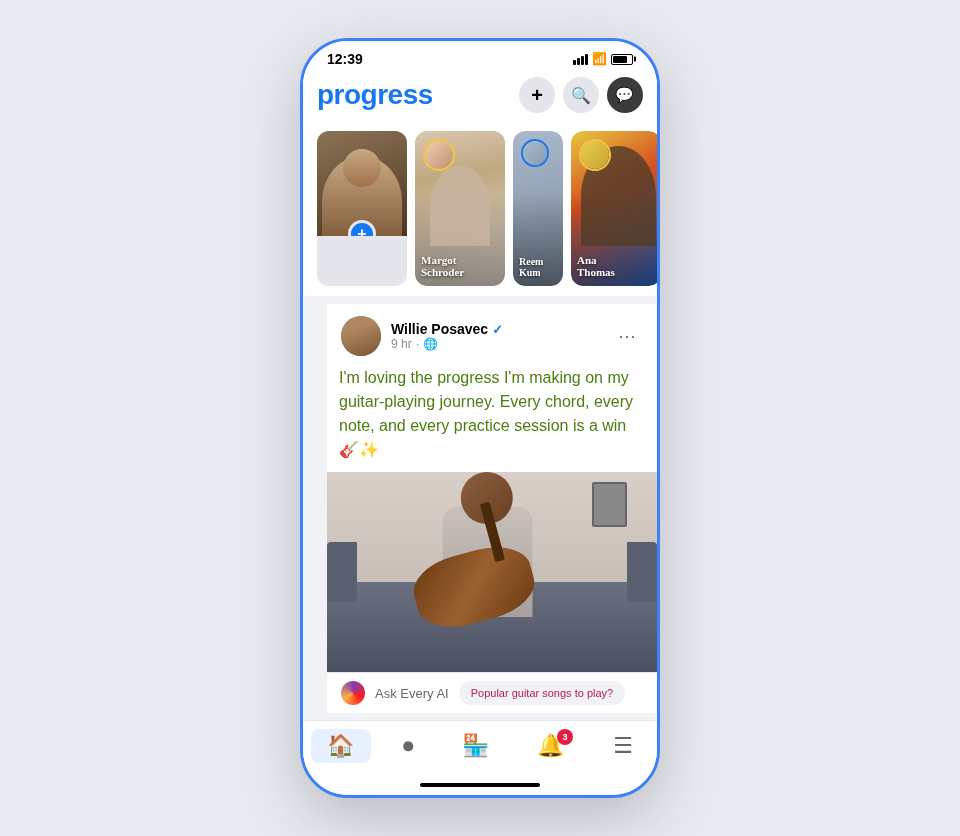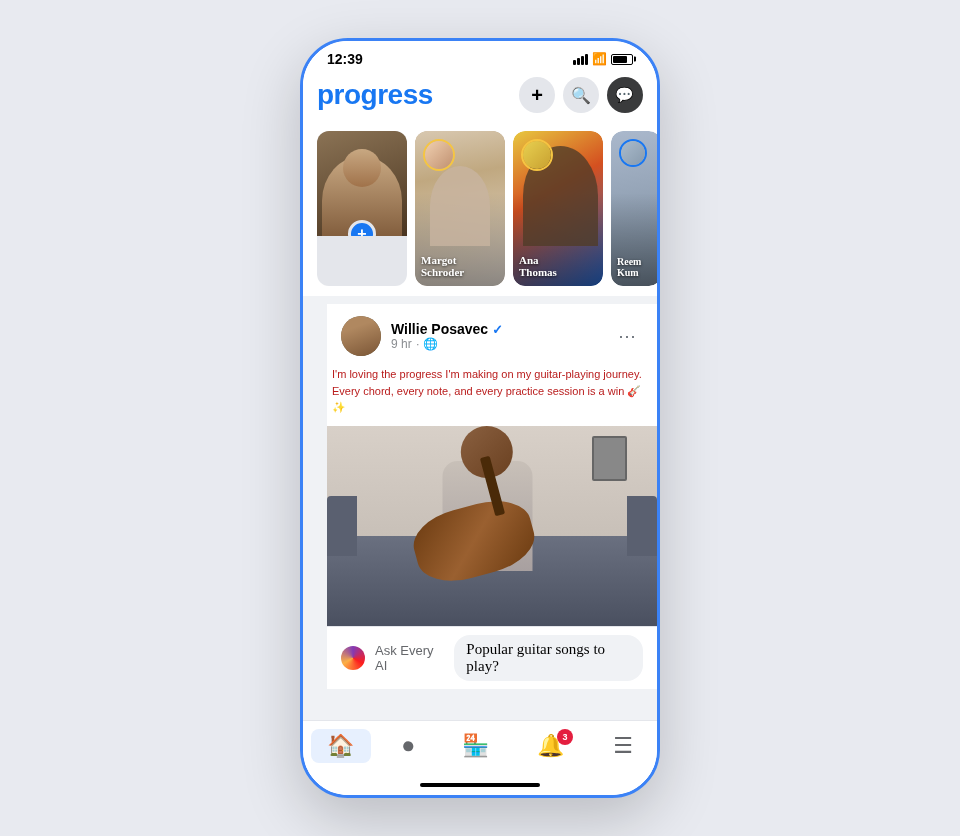--- a/index.html
+++ b/index.html
@@ -250,23 +250,23 @@
     }
     .more-btn {
       width: 32px; height: 32px;
       border-radius: 50%;
       display: flex; align-items: center; justify-content: center;
       cursor: pointer;
       font-size: 18px;
       color: #606770;
     }
     .post-text {
-      padding: 4px 5px 10px;
-      font-size: 11px;
-      color: #b91c1c;
+      padding: 4px 12px 10px;
+      font-size: 16px;
+      color: #4d7c0f;
       line-height: 1.5;
     }
     .post-image {
       width: 100%;
       height: 200px;
       overflow: hidden;
     }
     
     .guitar-scene {
       width: 100%; height: 100%;
@@ -287,27 +287,26 @@
       width: 24px; height: 24px;
       background: conic-gradient(#833ab4, #fd1d1d, #fcb045, #833ab4);
       border-radius: 50%;
       flex-shrink: 0;
     }
     .meta-ai-label {
       font-size: 13px;
       color: #65676b;
     }
     .meta-ai-suggestion {
-      font-size: 15px;
-      color: #000000;
+      font-size: 11px;
+      color: #be185d;
       background: #f0f2f5;
       border-radius: 16px;
       padding: 6px 12px;
       cursor: pointer;
-      font-family: Liberation Serif, serif;
     }
     
     .bottom-nav {
       display: flex;
       align-items: center;
       justify-content: space-around;
       padding: 8px 0 12px;
       background: #fff;
       border-top: 1px solid #e4e6eb;
       flex-shrink: 0;
@@ -399,41 +398,41 @@
 
             <div style="position:absolute;bottom:40px;left:50%;transform:translateX(-50%);width:60px;height:80px;background:rgba(200,180,160,0.8);border-radius:50% 50% 0 0;"></div>
           </div>
           <div class="story-avatar-ring">
             <div style="width:100%;height:100%;background:linear-gradient(135deg,#f0d0b0,#c09070);border-radius:50%;"></div>
           </div>
           <span class="story-name">Margot<br>Schroder</span>
         </div>
       </div>
 
-      <div class="story-card">
-        <div class="story-photo">
-          <div style="position:absolute;top:0;left:0;right:0;bottom:0;background:linear-gradient(150deg,#e8c840 0%,#d45020 40%,#2266cc 100%);border-radius:12px;"></div>
-          <div style="position:absolute;bottom:0;left:0;right:0;height:60%;background:linear-gradient(180deg,transparent,rgba(0,0,0,0.4));border-radius:0 0 12px 12px;"></div>
-
-          <div style="position:absolute;bottom:40px;left:10px;width:75px;height:100px;background:rgba(80,60,40,0.8);border-radius:50% 50% 0 0;"></div>
-          <div class="story-avatar-ring">
-            <div style="width:100%;height:100%;background:linear-gradient(135deg,#e8d050,#c8a030);border-radius:50%;"></div>
-          </div>
-          <span class="story-name">Ana<br>Thomas</span>
-        </div>
-      </div>
-
       <div class="story-card" style="width:50px;">
         <div class="story-photo">
           <div style="position:absolute;top:0;left:0;right:0;bottom:0;background:linear-gradient(170deg,#aab8cc 0%,#778899 100%);border-radius:12px;"></div>
           <div style="position:absolute;bottom:0;left:0;right:0;height:60%;background:linear-gradient(180deg,transparent,rgba(0,0,0,0.4));border-radius:0 0 12px 12px;"></div>
           <div class="story-avatar-ring blue" style="width:28px;height:28px;">
             <div style="width:100%;height:100%;background:linear-gradient(135deg,#aabbcc,#889aac);border-radius:50%;"></div>
           </div>
           <span class="story-name" style="font-size:10px;">Reem<br>Kum</span>
+        </div>
+      </div>
+
+      <div class="story-card">
+        <div class="story-photo">
+          <div style="position:absolute;top:0;left:0;right:0;bottom:0;background:linear-gradient(150deg,#e8c840 0%,#d45020 40%,#2266cc 100%);border-radius:12px;"></div>
+          <div style="position:absolute;bottom:0;left:0;right:0;height:60%;background:linear-gradient(180deg,transparent,rgba(0,0,0,0.4));border-radius:0 0 12px 12px;"></div>
+
+          <div style="position:absolute;bottom:40px;left:10px;width:75px;height:100px;background:rgba(80,60,40,0.8);border-radius:50% 50% 0 0;"></div>
+          <div class="story-avatar-ring">
+            <div style="width:100%;height:100%;background:linear-gradient(135deg,#e8d050,#c8a030);border-radius:50%;"></div>
+          </div>
+          <span class="story-name">Ana<br>Thomas</span>
         </div>
       </div>
 
     </div>
 
     <div class="feed">
       <div class="post-card">
 
         <div class="post-header">
           <div class="post-avatar">

